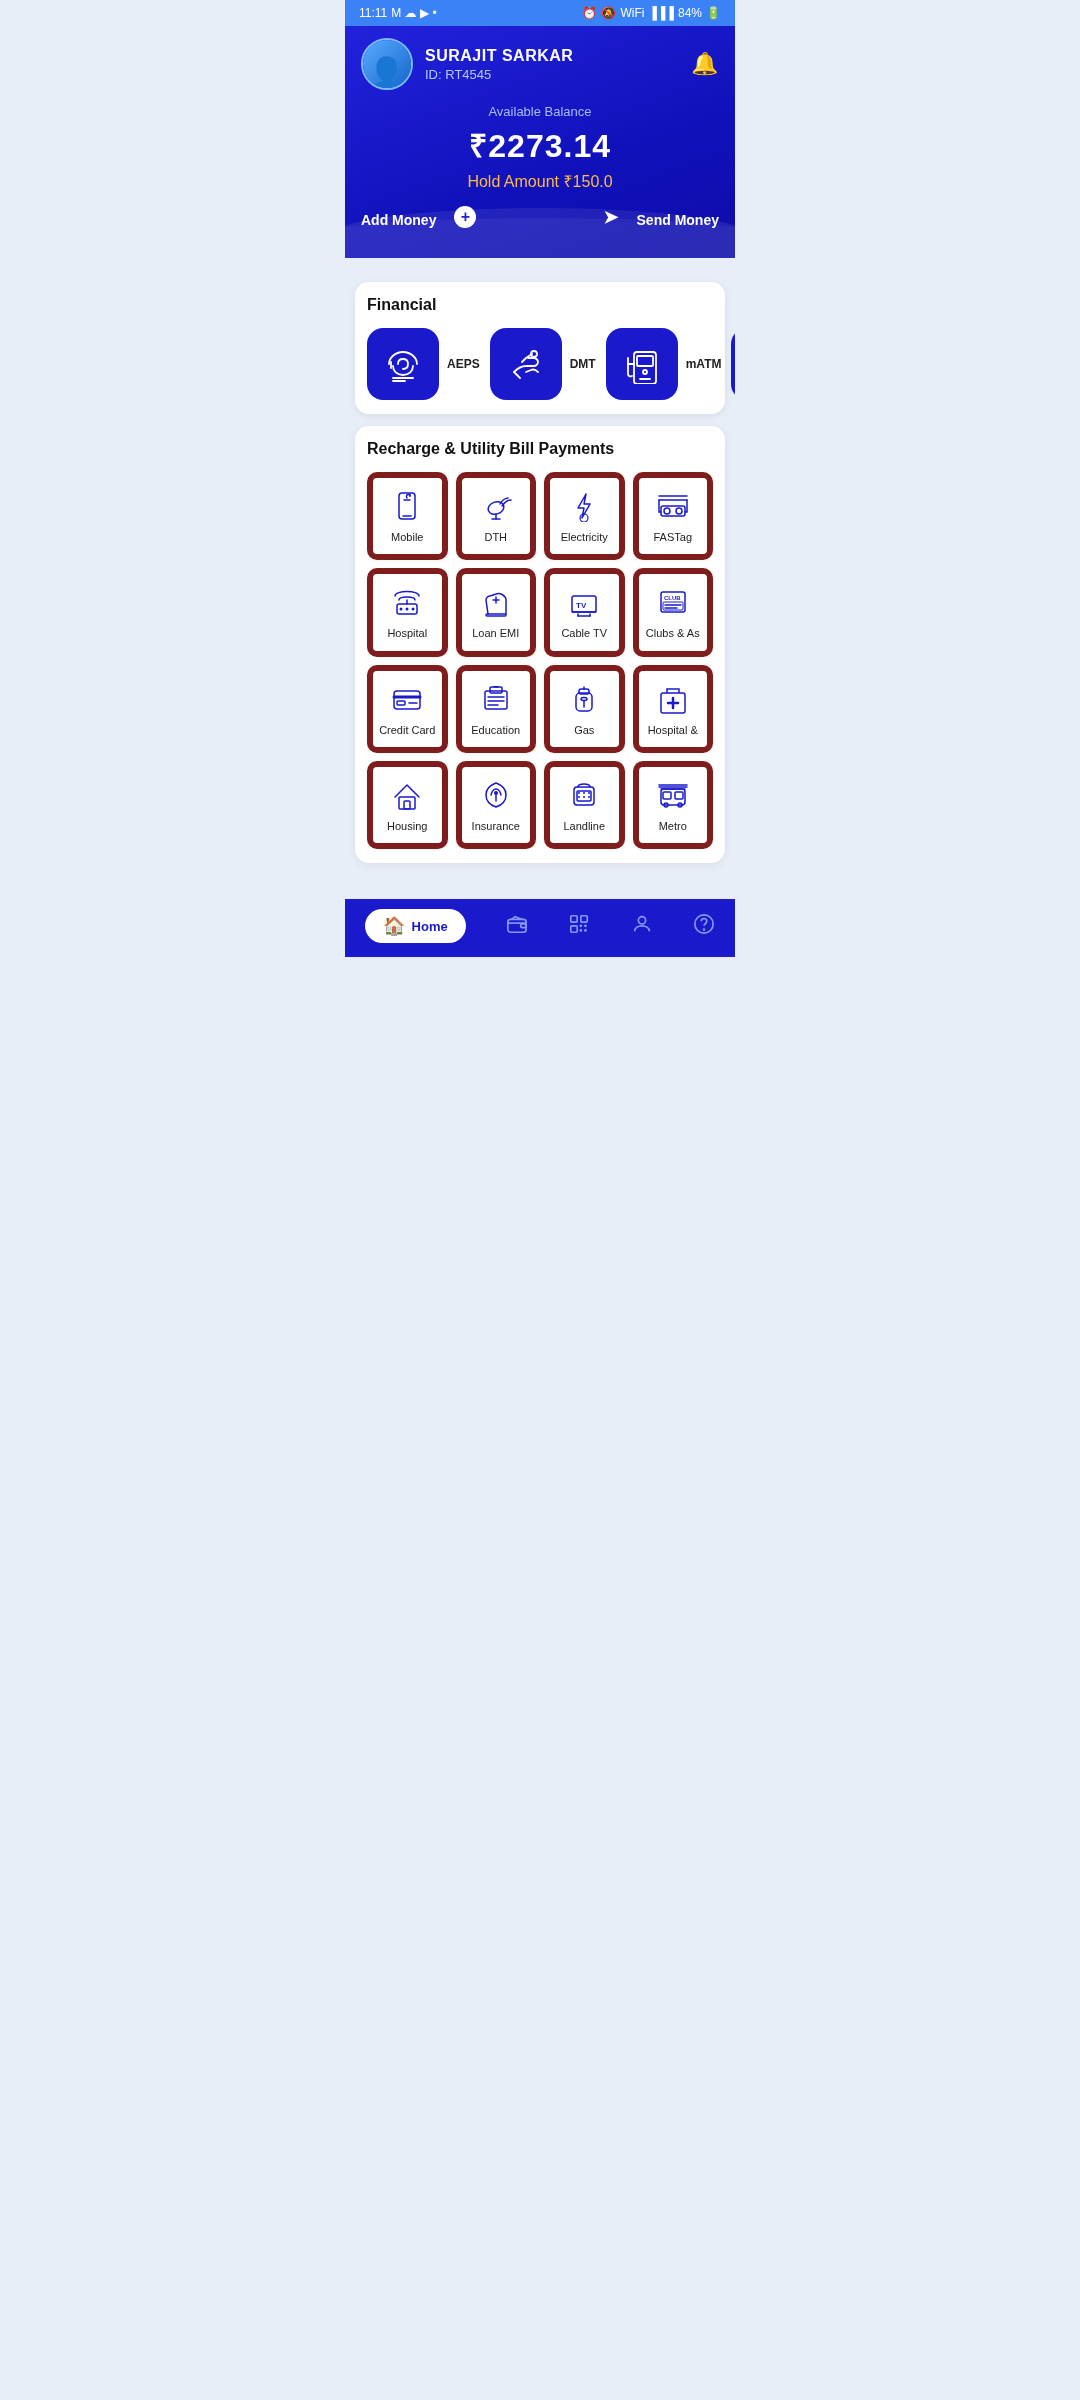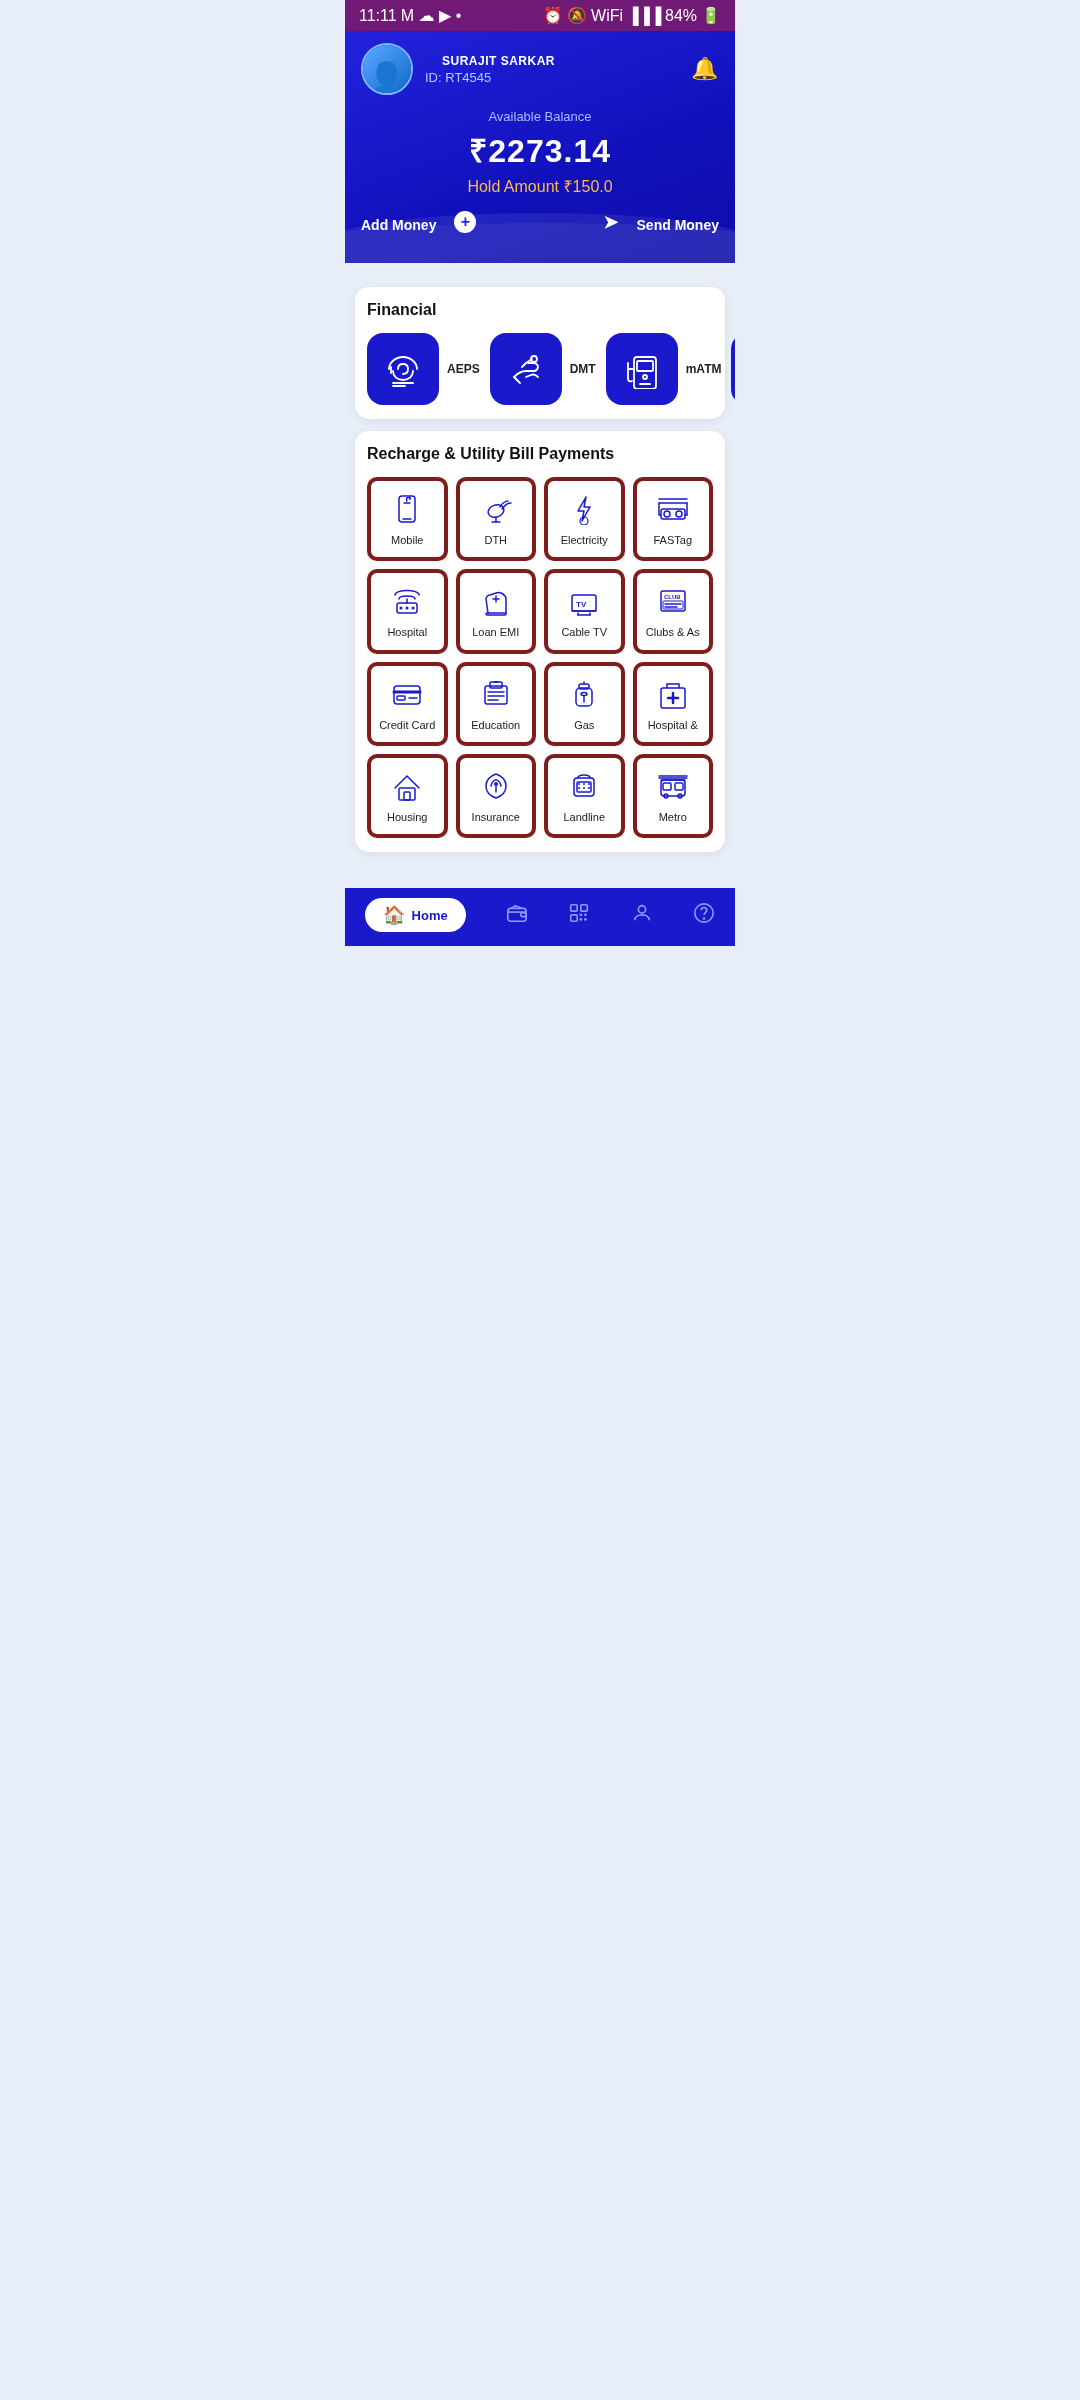--- a/index.html
+++ b/index.html
@@ -9,27 +9,27 @@
       background: #e8eef7;
       width: 390px;
       min-height: 860px;
       margin: 0 auto;
       position: relative;
       overflow-x: hidden;
     }
 
     
     .status-bar {
-      background: #701a75;
+      background: #3b82f6;
       display: flex;
       justify-content: space-between;
       align-items: center;
       padding: 6px 14px;
       color: white;
-      font-size: 16px;
+      font-size: 12px;
       font-weight: 500;
     }
     .status-left { display: flex; align-items: center; gap: 4px; }
     .status-right { display: flex; align-items: center; gap: 4px; }
 
     
     .header {
       background: linear-gradient(160deg, #2222dd 0%, #1111bb 60%, #0d0daa 100%);
       padding: 12px 16px 30px;
       position: relative;
@@ -72,24 +72,23 @@
       width: 100%; height: 100%;
       background: linear-gradient(135deg, #5aabff, #1166cc);
       display: flex; align-items: flex-end; justify-content: center;
     }
     .avatar-figure {
       font-size: 30px;
       line-height: 1;
     }
     .profile-name {
       color: white;
-      font-size: 12px;
+      font-size: 16px;
       font-weight: 700;
       letter-spacing: 0.5px;
-      margin-left: 17px;
     }
     .profile-id {
       color: #b0ccff;
       font-size: 13px;
       margin-top: 2px;
     }
     .bell-icon {
       color: white;
       font-size: 22px;
     }
@@ -202,21 +201,21 @@
       display: grid;
       grid-template-columns: repeat(4, 1fr);
       gap: 8px;
     }
     .util-item {
       display: flex;
       flex-direction: column;
       align-items: center;
       gap: 6px;
       background: white;
-      border: 4px solid #7f1d1d;
+      border: 6px solid #7f1d1d;
       border-radius: 10px;
       padding: 12px 4px 10px;
       cursor: pointer;
       box-shadow: 0 1px 4px rgba(0,0,0,0.05);
     }
     .util-icon {
       color: #1a1acc;
       font-size: 26px;
       line-height: 1;
       height: 34px;

